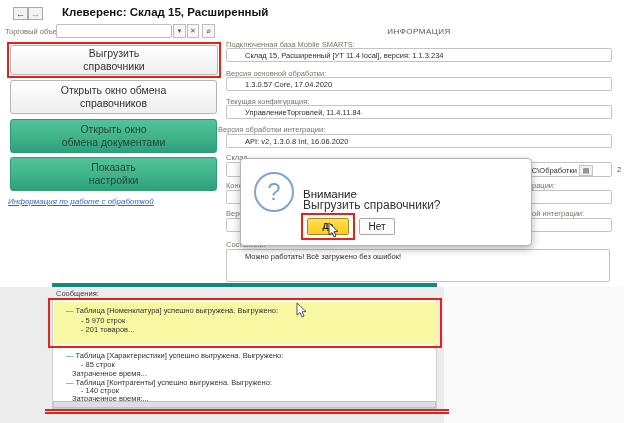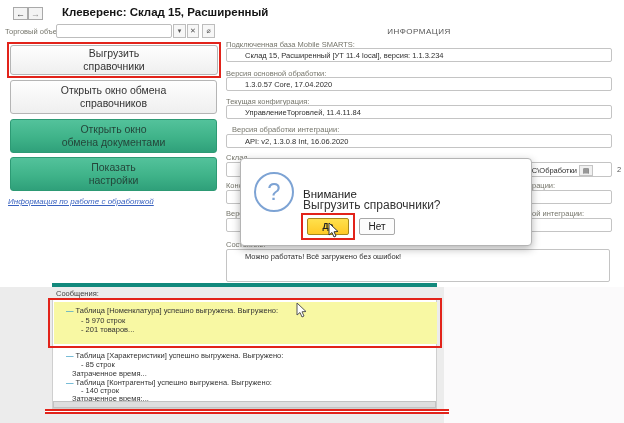--- a/index.html
+++ b/index.html
@@ -92,21 +92,21 @@
 
   <div class="abs lbl" style="left:226px;top:40px;">Подключенная база Mobile SMARTS:</div>
   <div class="abs field" style="left:226px;top:48px;width:386px;height:14px;">Склад 15, Расширенный [УТ 11.4 local], версия: 1.1.3.234</div>
 
   <div class="abs lbl" style="left:226px;top:69px;">Версия основной обработки:</div>
   <div class="abs field" style="left:226px;top:77px;width:386px;height:14px;">1.3.0.57 Core, 17.04.2020</div>
 
   <div class="abs lbl" style="left:226px;top:97px;">Текущая конфигурация:</div>
   <div class="abs field" style="left:226px;top:105px;width:386px;height:14px;">УправлениеТорговлей, 11.4.11.84</div>
 
-  <div class="abs lbl" style="left:232px;top:125px;">Версия обработки интеграции:</div>
+  <div class="abs lbl" style="left:218px;top:125px;">Версия обработки интеграции:</div>
   <div class="abs field" style="left:226px;top:134px;width:386px;height:14px;">API: v2, 1.3.0.8 Int, 16.06.2020</div>
 
   <div class="abs lbl" style="left:226px;top:153px;">Склад</div>
   <div class="abs field" style="left:226px;top:162px;width:386px;height:15px;">
     <span>C:\P</span>
     <span class="frag-right" style="display:flex;align-items:center;gap:2px;">
       <span>a2f6f-abca-41ba-9be6-c8db98925e30\Обработки 1С\Обработки</span>
       <span class="icon-btn">▤</span>
     </span>
   </div>

